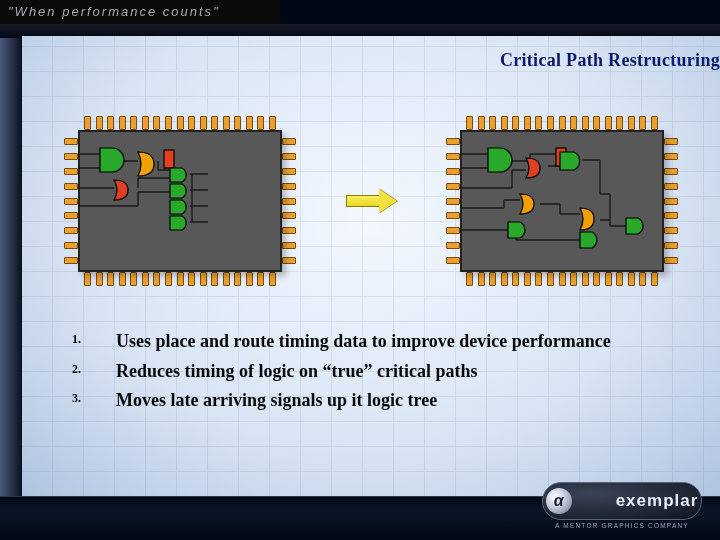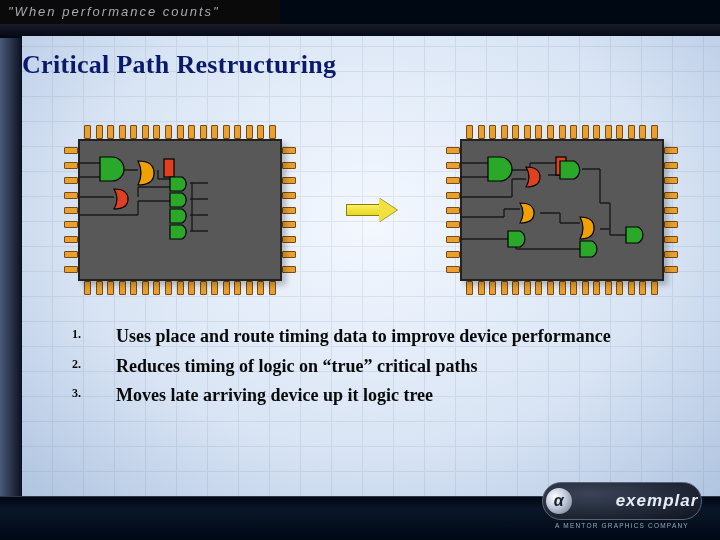--- a/index.html
+++ b/index.html
@@ -51,30 +51,30 @@
     border: 1px solid #5a6478;
     display: flex; align-items: center; justify-content: center; gap: 4px;
   }
   .logo-glyph {
     width: 26px; height: 26px; border-radius: 50%;
     background: radial-gradient(circle at 35% 35%, #fff, #c8d0e0 40%, #6a7488);
     display:flex;align-items:center;justify-content:center;
     font-family: Arial,sans-serif;font-weight:bold;font-style:italic;color:#1a2030;font-size:16px;
   }
   .logo-text {
-    font-family: Arial, sans-serif; font-style: italic; font-weight: bold;
+    font-family: Arial, sans-serif; font-weight: bold;
     font-size: 17px; letter-spacing: 1px; color: #e6ecf6; margin-left: 40px;
   }
   .logo-sub {
     font-family: Arial, sans-serif; font-size: 6.5px; letter-spacing: 1.2px;
     color: #98a4b8; margin-top: 2px;
   }
   .title {
-    font-weight: bold; font-size: 26px; color: #0a1a6a;
-    text-align: left; margin-top: 14px; letter-spacing: 0.3px;
+    font-weight: bold; font-size: 18px; color: #0a1a6a;
+    text-align: right; margin-top: 14px; letter-spacing: 0.3px;
   }
   .diagram-row {
     position: relative; margin-top: 30px; height: 200px;
     display: flex; align-items: center; justify-content: center; gap: 50px;
   }
   .chip {
     position: relative; width: 232px; height: 170px;
   }
   .die {
     position: absolute; left: 14px; top: 14px; right: 14px; bottom: 14px;
@@ -95,21 +95,21 @@
     background: linear-gradient(#f8f060, #e8d820);
     border: 1px solid #8a7a10;
   }
   .arrow-head {
     position:absolute; left:33px; top:0; width:0; height:0;
     border-top:12px solid transparent; border-bottom:12px solid transparent;
     border-left:18px solid #f0e040;
     filter: drop-shadow(1px 0 0 #8a7a10);
   }
   .bullets {
-    margin: 12px 38px 0 50px;
+    margin: 26px 38px 0 50px;
   }
   .bullets ol { list-style: none; counter-reset: b; }
   .bullets li {
     counter-increment: b;
     font-size: 18px; font-weight: bold; color: #0a0a0a;
     line-height: 1.65;
     position: relative; padding-left: 44px;
   }
   .bullets li::before {
     content: counter(b) ".";
@@ -304,21 +304,21 @@
           <path d="M166 88 h12 a9 9 0 0 1 0 16 h-12 z" fill="#2aa82a"></path>
         </g>
       </svg>
     </div>
   </div>
 
   <div class="bullets">
     <ol>
       <li>Uses place and route timing data to improve device performance</li>
       <li>Reduces timing of logic on “true” critical paths</li>
-      <li>Moves late arriving device up it logic tree</li>
+      <li>Moves late arriving signals up it logic tree</li>
     </ol>
   </div>
 </div>
 
 <div class="footer-bar"></div>
 <div class="logo-wrap">
   <div class="logo-pill">
     <div class="logo-glyph">α</div>
     <div class="logo-text">exemplar</div>
   </div>

